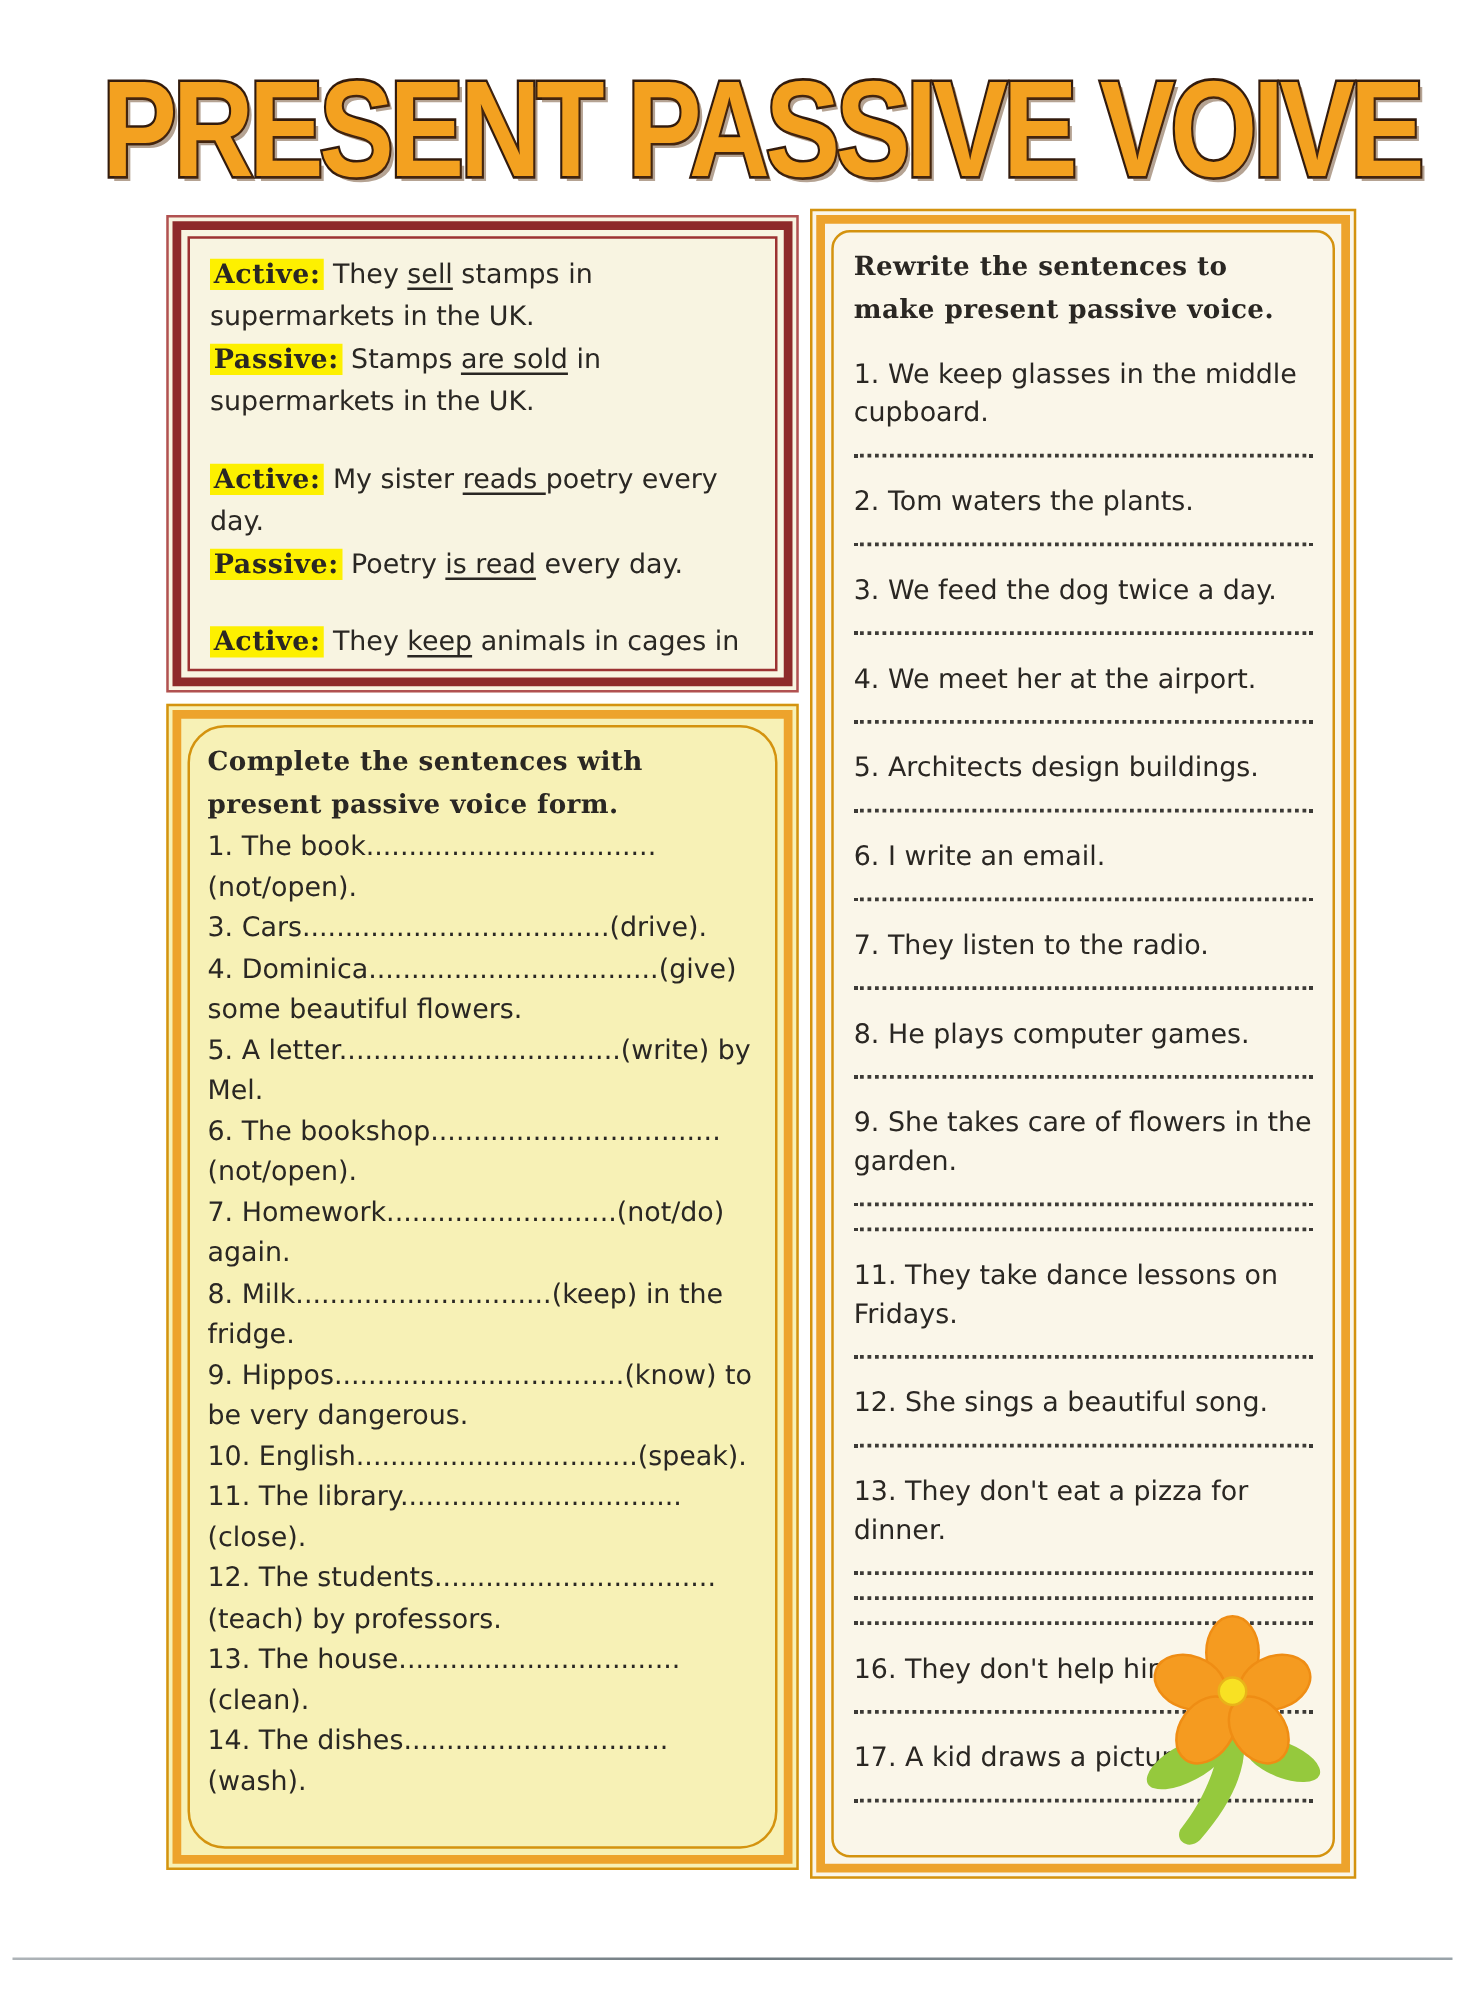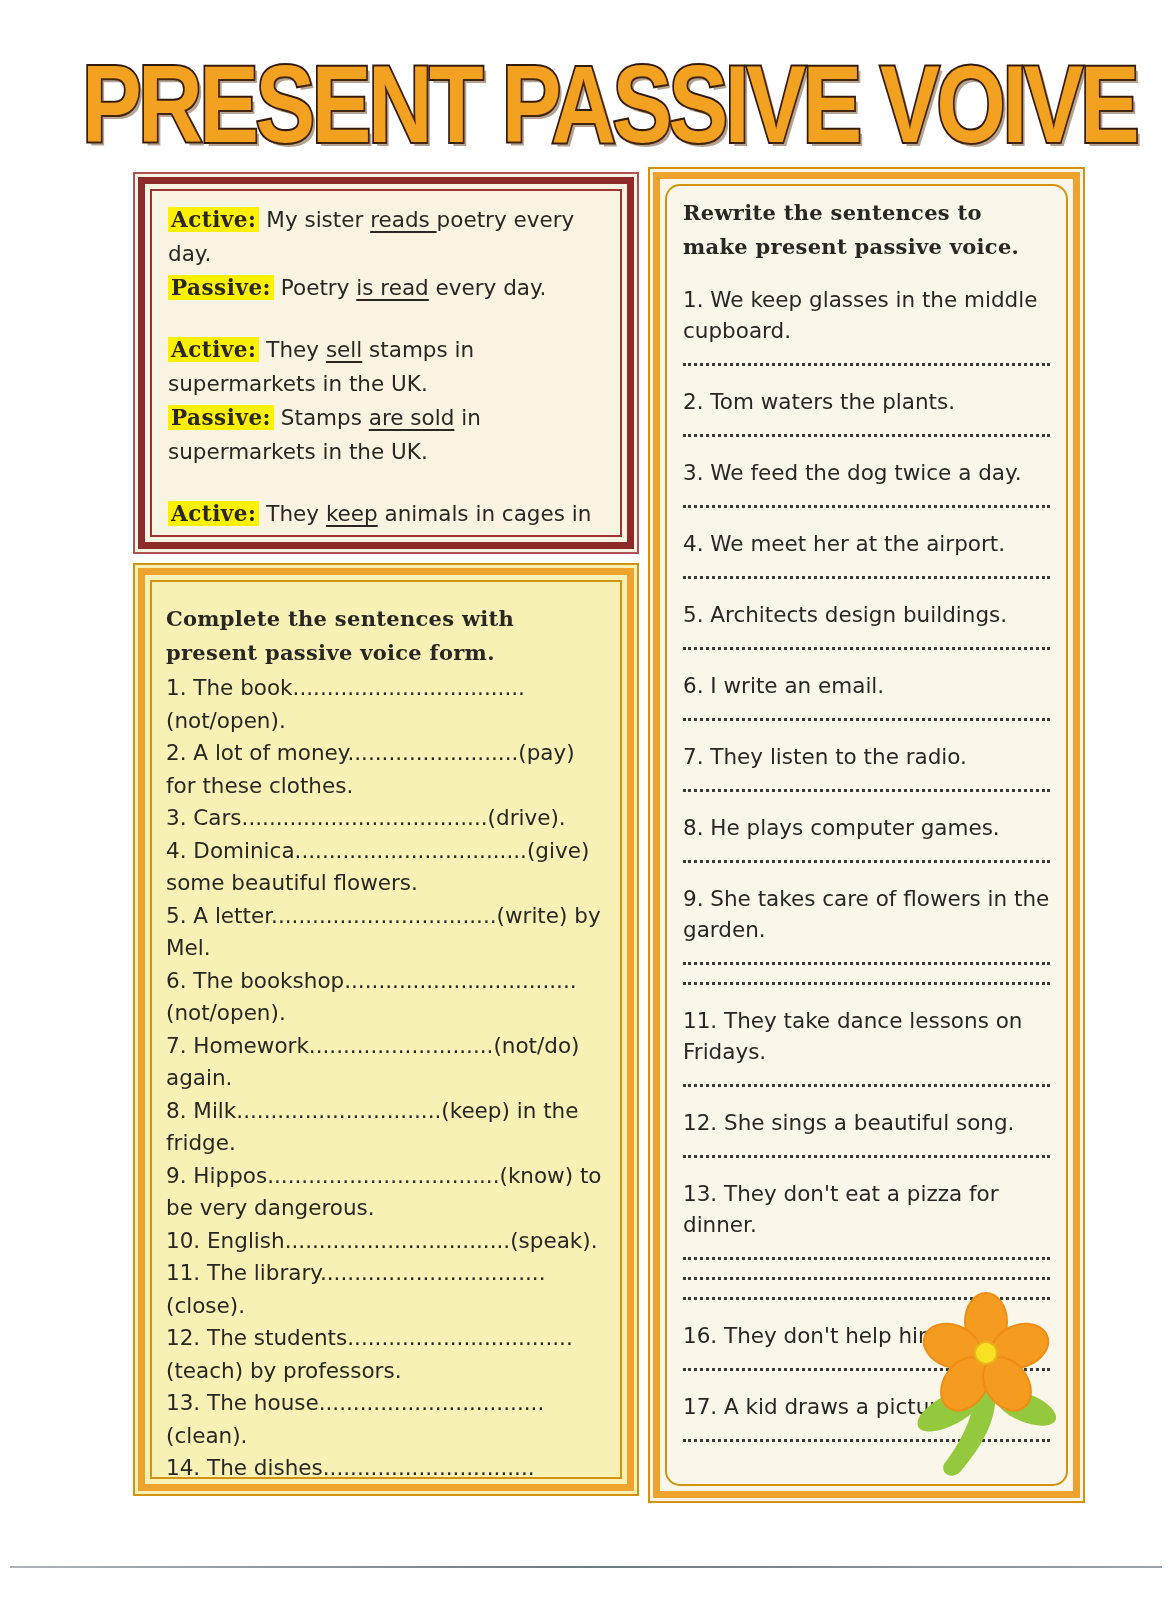--- a/index.html
+++ b/index.html
@@ -60,21 +60,21 @@
   .instruction{
     font-family:"DejaVu Serif", serif;
     font-weight:bold;
     font-size:21px;
     line-height:34px;
     letter-spacing:.3px;
     margin-bottom:2px;
   }
 
   
-  #complete-box .f-in{ padding:20px 14px; }
+  #complete-box .f-in{ padding:10px 14px;border-radius:30px; }
   .fill-item{
     font-size:21.5px;
     line-height:32.5px;
     overflow-wrap:break-word;
     word-break:break-word;
   }
 
   
   #rewrite-box .f-in{ padding:10px 16px 6px; position:relative;border-radius:15px; }
   .rw-sentence{ font-size:21.5px; line-height:31px; margin-top:20px; }
@@ -95,41 +95,40 @@
 </style>
 </head>
 <body>
 
 <div class="page-title">PRESENT PASSIVE VOIVE</div>
 
 <div id="examples-box" class="frame frame-red">
   <div class="f-mid">
     <div class="f-in">
         <div class="example-group">
+          <div><span class="hl-label">Active:</span> <span>They </span><span class="u">sell</span><span> stamps in supermarkets in the UK.</span></div>
+          <div><span class="hl-label">Passive:</span> <span>Stamps </span><span class="u">are sold</span><span> in supermarkets in the UK.</span></div>
+        </div>
+        <div class="example-group">
           <div><span class="hl-label">Active:</span> <span>My sister </span><span class="u">reads </span><span>poetry every day.</span></div>
           <div><span class="hl-label">Passive:</span> <span>Poetry </span><span class="u">is read</span><span> every day.</span></div>
-        </div>
-        <div class="example-group">
-          <div><span class="hl-label">Active:</span> <span>They </span><span class="u">sell</span><span> stamps in supermarkets in the UK.</span></div>
-          <div><span class="hl-label">Passive:</span> <span>Stamps </span><span class="u">are sold</span><span> in supermarkets in the UK.</span></div>
         </div>
         <div class="example-group">
           <div><span class="hl-label">Active:</span> <span>They </span><span class="u">keep</span><span> animals in cages in zoos.</span></div>
         </div>
       </div>
   </div>
 </div>
 
 <div id="complete-box" class="frame frame-gold">
   <div class="f-mid">
     <div class="f-in">
       <div class="instruction">Complete the sentences with present passive voice form.</div>
       <div id="complete-list">
           <div class="fill-item">1. The book..................................(not/open).</div>
-          <div class="fill-item">2. A lot of money.........................(pay) for these clothes.</div>
           <div class="fill-item">3. Cars....................................(drive).</div>
           <div class="fill-item">4. Dominica..................................(give) some beautiful flowers.</div>
           <div class="fill-item">5. A letter.................................(write) by Mel.</div>
           <div class="fill-item">6. The bookshop..................................(not/open).</div>
           <div class="fill-item">7. Homework...........................(not/do) again.</div>
           <div class="fill-item">8. Milk..............................(keep) in the fridge.</div>
           <div class="fill-item">9. Hippos..................................(know) to be very dangerous.</div>
           <div class="fill-item">10. English.................................(speak).</div>
           <div class="fill-item">11. The library.................................(close).</div>
           <div class="fill-item">12. The students.................................(teach) by professors.</div>

